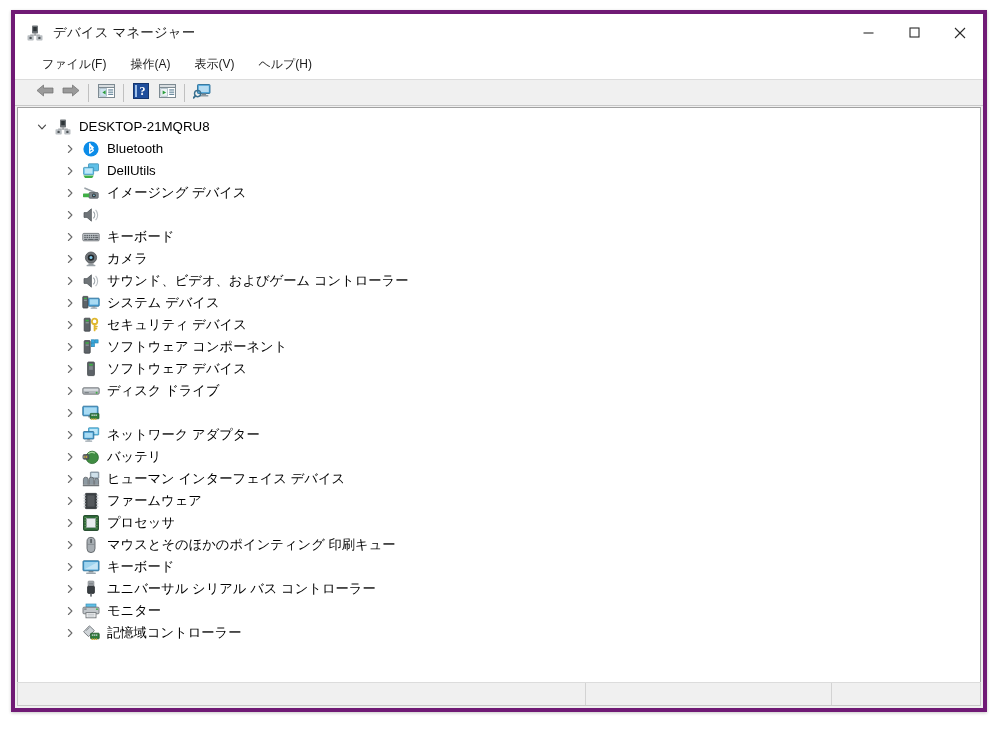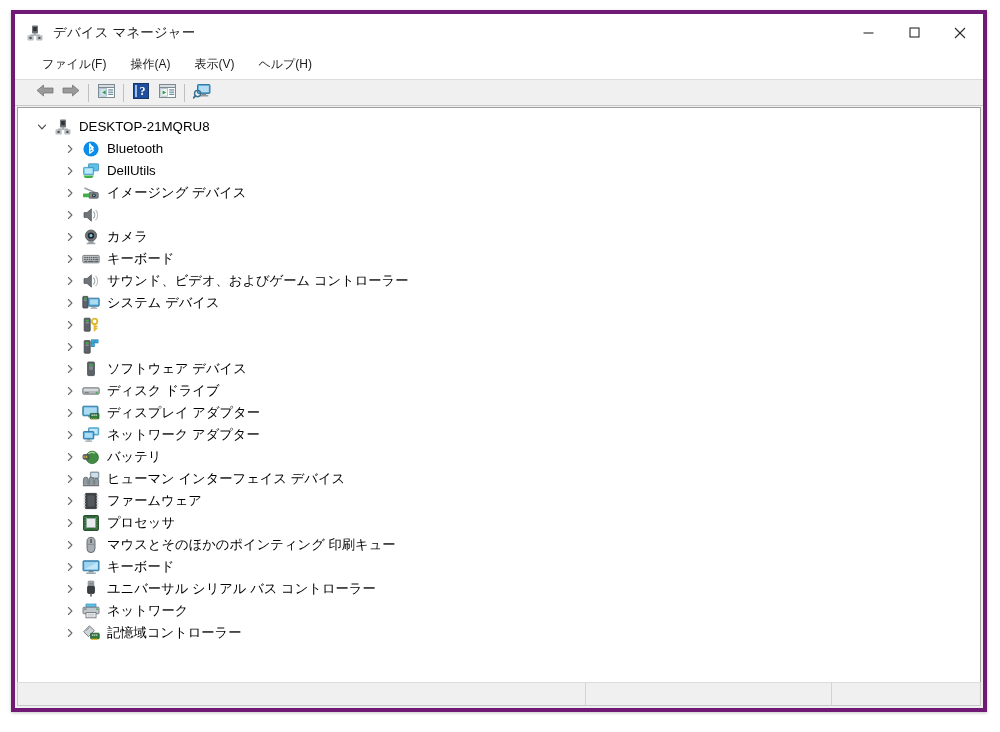--- a/index.html
+++ b/index.html
@@ -421,38 +421,20 @@
           </div>
 
           <div class="node node-child">
             <span class="chev">
                 <svg width="10" height="10" viewBox="0 0 10 10">
                   <path d="M3.4 1.5 L6.9 5 L3.4 8.5" fill="none" stroke="#6b6b6b" stroke-width="1.1" stroke-linecap="round" stroke-linejoin="round"></path>
                 </svg>
               </span>
             <span class="node-icon">
               <svg width="18" height="18" viewBox="0 0 18 18">
-                <circle cx="9" cy="7.6" r="5.6" fill="#6f7478" stroke="#4c5256" stroke-width="0.8"></circle>
-                <circle cx="9" cy="7.6" r="3.2" fill="#1f2528"></circle>
-                <circle cx="9" cy="7.6" r="1.5" fill="#7fc7e8"></circle>
-                <rect x="6.4" y="13.3" width="5.2" height="1.6" fill="#8b9094"></rect>
-                <rect x="4.6" y="14.8" width="8.8" height="1.5" rx="0.5" fill="#9aa2a8"></rect>
-              </svg>
-            </span>
-            <span class="node-label">カメラ</span>
-          </div>
-
-          <div class="node node-child">
-            <span class="chev">
-                <svg width="10" height="10" viewBox="0 0 10 10">
-                  <path d="M3.4 1.5 L6.9 5 L3.4 8.5" fill="none" stroke="#6b6b6b" stroke-width="1.1" stroke-linecap="round" stroke-linejoin="round"></path>
-                </svg>
-              </span>
-            <span class="node-icon">
-              <svg width="18" height="18" viewBox="0 0 18 18">
                 <rect x="0.8" y="5.4" width="16.4" height="7.4" rx="1" fill="#c9ced2" stroke="#6f7478" stroke-width="0.9"></rect>
                 <g fill="#5d6368">
                   <rect x="2.2" y="6.8" width="1.6" height="1.4"></rect>
                     <rect x="4.4" y="6.8" width="1.6" height="1.4"></rect>
                     <rect x="6.6" y="6.8" width="1.6" height="1.4"></rect>
                     <rect x="8.8" y="6.8" width="1.6" height="1.4"></rect>
                     <rect x="11" y="6.8" width="1.6" height="1.4"></rect>
                     <rect x="13.2" y="6.8" width="1.6" height="1.4"></rect>
                     <rect x="15.4" y="6.8" width="0.9" height="1.4"></rect>
                   <rect x="2.2" y="8.8" width="1.6" height="1.4"></rect>
@@ -463,20 +445,38 @@
                     <rect x="13.2" y="8.8" width="3.1" height="1.4"></rect>
                   <rect x="2.2" y="10.8" width="3.3" height="1.2"></rect>
                     <rect x="6.1" y="10.8" width="5.6" height="1.2"></rect>
                     <rect x="12.3" y="10.8" width="4" height="1.2"></rect>
                 </g>
               </svg>
             </span>
             <span class="node-label">キーボード</span>
           </div>
 
+          <div class="node node-child">
+            <span class="chev">
+                <svg width="10" height="10" viewBox="0 0 10 10">
+                  <path d="M3.4 1.5 L6.9 5 L3.4 8.5" fill="none" stroke="#6b6b6b" stroke-width="1.1" stroke-linecap="round" stroke-linejoin="round"></path>
+                </svg>
+              </span>
+            <span class="node-icon">
+              <svg width="18" height="18" viewBox="0 0 18 18">
+                <circle cx="9" cy="7.6" r="5.6" fill="#6f7478" stroke="#4c5256" stroke-width="0.8"></circle>
+                <circle cx="9" cy="7.6" r="3.2" fill="#1f2528"></circle>
+                <circle cx="9" cy="7.6" r="1.5" fill="#7fc7e8"></circle>
+                <rect x="6.4" y="13.3" width="5.2" height="1.6" fill="#8b9094"></rect>
+                <rect x="4.6" y="14.8" width="8.8" height="1.5" rx="0.5" fill="#9aa2a8"></rect>
+              </svg>
+            </span>
+            <span class="node-label">カメラ</span>
+          </div>
+
 
           <div class="node node-child">
             <span class="chev">
                 <svg width="10" height="10" viewBox="0 0 10 10">
                   <path d="M3.4 1.5 L6.9 5 L3.4 8.5" fill="none" stroke="#6b6b6b" stroke-width="1.1" stroke-linecap="round" stroke-linejoin="round"></path>
                 </svg>
               </span>
             <span class="node-icon">
               <svg width="18" height="18" viewBox="0 0 18 18">
                 <path d="M2 6.6 L5 6.6 L9.4 2.8 L9.4 15.2 L5 11.4 L2 11.4 Z" fill="#6f7478" stroke="#4c5256" stroke-width="0.7" stroke-linejoin="round"></path>
@@ -517,40 +517,42 @@
               <svg width="18" height="18" viewBox="0 0 18 18">
                 <rect x="2.2" y="2.2" width="6" height="13" rx="0.8" fill="#5d6368" stroke="#3d4246" stroke-width="0.8"></rect>
                 <rect x="3.6" y="3.8" width="3.2" height="1.6" fill="#3faf46"></rect>
                 <rect x="3.6" y="6.3" width="3.2" height="1" fill="#9aa2a8"></rect>
                 <circle cx="12.6" cy="5.4" r="2.7" fill="none" stroke="#e0b830" stroke-width="1.8"></circle>
                 <path d="M12.6 8 L12.6 14.4" stroke="#e0b830" stroke-width="1.8" stroke-linecap="round"></path>
                 <path d="M12.6 10.6 L15 10.6" stroke="#e0b830" stroke-width="1.6" stroke-linecap="round"></path>
                 <path d="M12.6 12.8 L14.6 12.8" stroke="#e0b830" stroke-width="1.6" stroke-linecap="round"></path>
               </svg>
             </span>
+            <span class="node-label">セキュリティ デバイス</span>
           </div>
 
           <div class="node node-child">
             <span class="chev">
                 <svg width="10" height="10" viewBox="0 0 10 10">
                   <path d="M3.4 1.5 L6.9 5 L3.4 8.5" fill="none" stroke="#6b6b6b" stroke-width="1.1" stroke-linecap="round" stroke-linejoin="round"></path>
                 </svg>
               </span>
             <span class="node-icon">
               <svg width="18" height="18" viewBox="0 0 18 18">
                 <rect x="2.2" y="2.6" width="6" height="12.6" rx="0.8" fill="#5d6368" stroke="#3d4246" stroke-width="0.8"></rect>
                 <rect x="3.6" y="4.2" width="3.2" height="1.6" fill="#3faf46"></rect>
                 <rect x="3.6" y="6.6" width="3.2" height="1" fill="#9aa2a8"></rect>
                 <g fill="#38a9de" stroke="#1f7fae" stroke-width="0.6">
                   <rect x="9.2" y="1.8" width="3.2" height="3.2"></rect>
                   <rect x="12.9" y="1.8" width="3.2" height="3.2"></rect>
                   <rect x="9.2" y="5.5" width="3.2" height="3.2"></rect>
                 </g>
               </svg>
             </span>
+            <span class="node-label">ソフトウェア コンポーネント</span>
           </div>
 
           <div class="node node-child">
             <span class="chev">
                 <svg width="10" height="10" viewBox="0 0 10 10">
                   <path d="M3.4 1.5 L6.9 5 L3.4 8.5" fill="none" stroke="#6b6b6b" stroke-width="1.1" stroke-linecap="round" stroke-linejoin="round"></path>
                 </svg>
               </span>
             <span class="node-icon">
               <svg width="18" height="18" viewBox="0 0 18 18">
@@ -597,21 +599,20 @@
                     <rect x="11.4" y="10.5" width="1.5" height="1.4"></rect>
                     <rect x="13.4" y="10.5" width="1.5" height="1.4"></rect>
                   </g>
                 <g fill="#d8b531">
                     <rect x="9.2" y="14.4" width="1.2" height="1.6"></rect>
                     <rect x="11.2" y="14.4" width="1.2" height="1.6"></rect>
                     <rect x="13.2" y="14.4" width="1.2" height="1.6"></rect>
                   </g>
               </svg>
             </span>
-            <span class="node-label">ディスプレイ アダプター</span>
           </div>
 
           <div class="node node-child">
             <span class="chev">
                 <svg width="10" height="10" viewBox="0 0 10 10">
                   <path d="M3.4 1.5 L6.9 5 L3.4 8.5" fill="none" stroke="#6b6b6b" stroke-width="1.1" stroke-linecap="round" stroke-linejoin="round"></path>
                 </svg>
               </span>
             <span class="node-icon">
               <svg width="18" height="18" viewBox="0 0 18 18">
@@ -782,21 +783,21 @@
                 <rect x="1" y="5.2" width="16" height="6.6" rx="1" fill="#c2c7cb" stroke="#6f7478" stroke-width="0.9"></rect>
                 <rect x="2.2" y="6.4" width="2.4" height="1.4" fill="#7d8489"></rect>
                 <circle cx="15" cy="7.2" r="0.9" fill="#3faf46"></circle>
                 <rect x="4" y="10.6" width="10" height="5.2" fill="#ffffff" stroke="#6f7478" stroke-width="0.9"></rect>
                 <g stroke="#9aa2a8" stroke-width="0.8">
                     <line x1="5.4" y1="12.2" x2="12.6" y2="12.2"></line>
                     <line x1="5.4" y1="14" x2="12.6" y2="14"></line>
                   </g>
               </svg>
             </span>
-            <span class="node-label">ネットワーク</span>
+            <span class="node-label">モニター</span>
           </div>
 
           <div class="node node-child">
             <span class="chev">
                 <svg width="10" height="10" viewBox="0 0 10 10">
                   <path d="M3.4 1.5 L6.9 5 L3.4 8.5" fill="none" stroke="#6b6b6b" stroke-width="1.1" stroke-linecap="round" stroke-linejoin="round"></path>
                 </svg>
               </span>
             <span class="node-icon">
               <svg width="18" height="18" viewBox="0 0 18 18">

